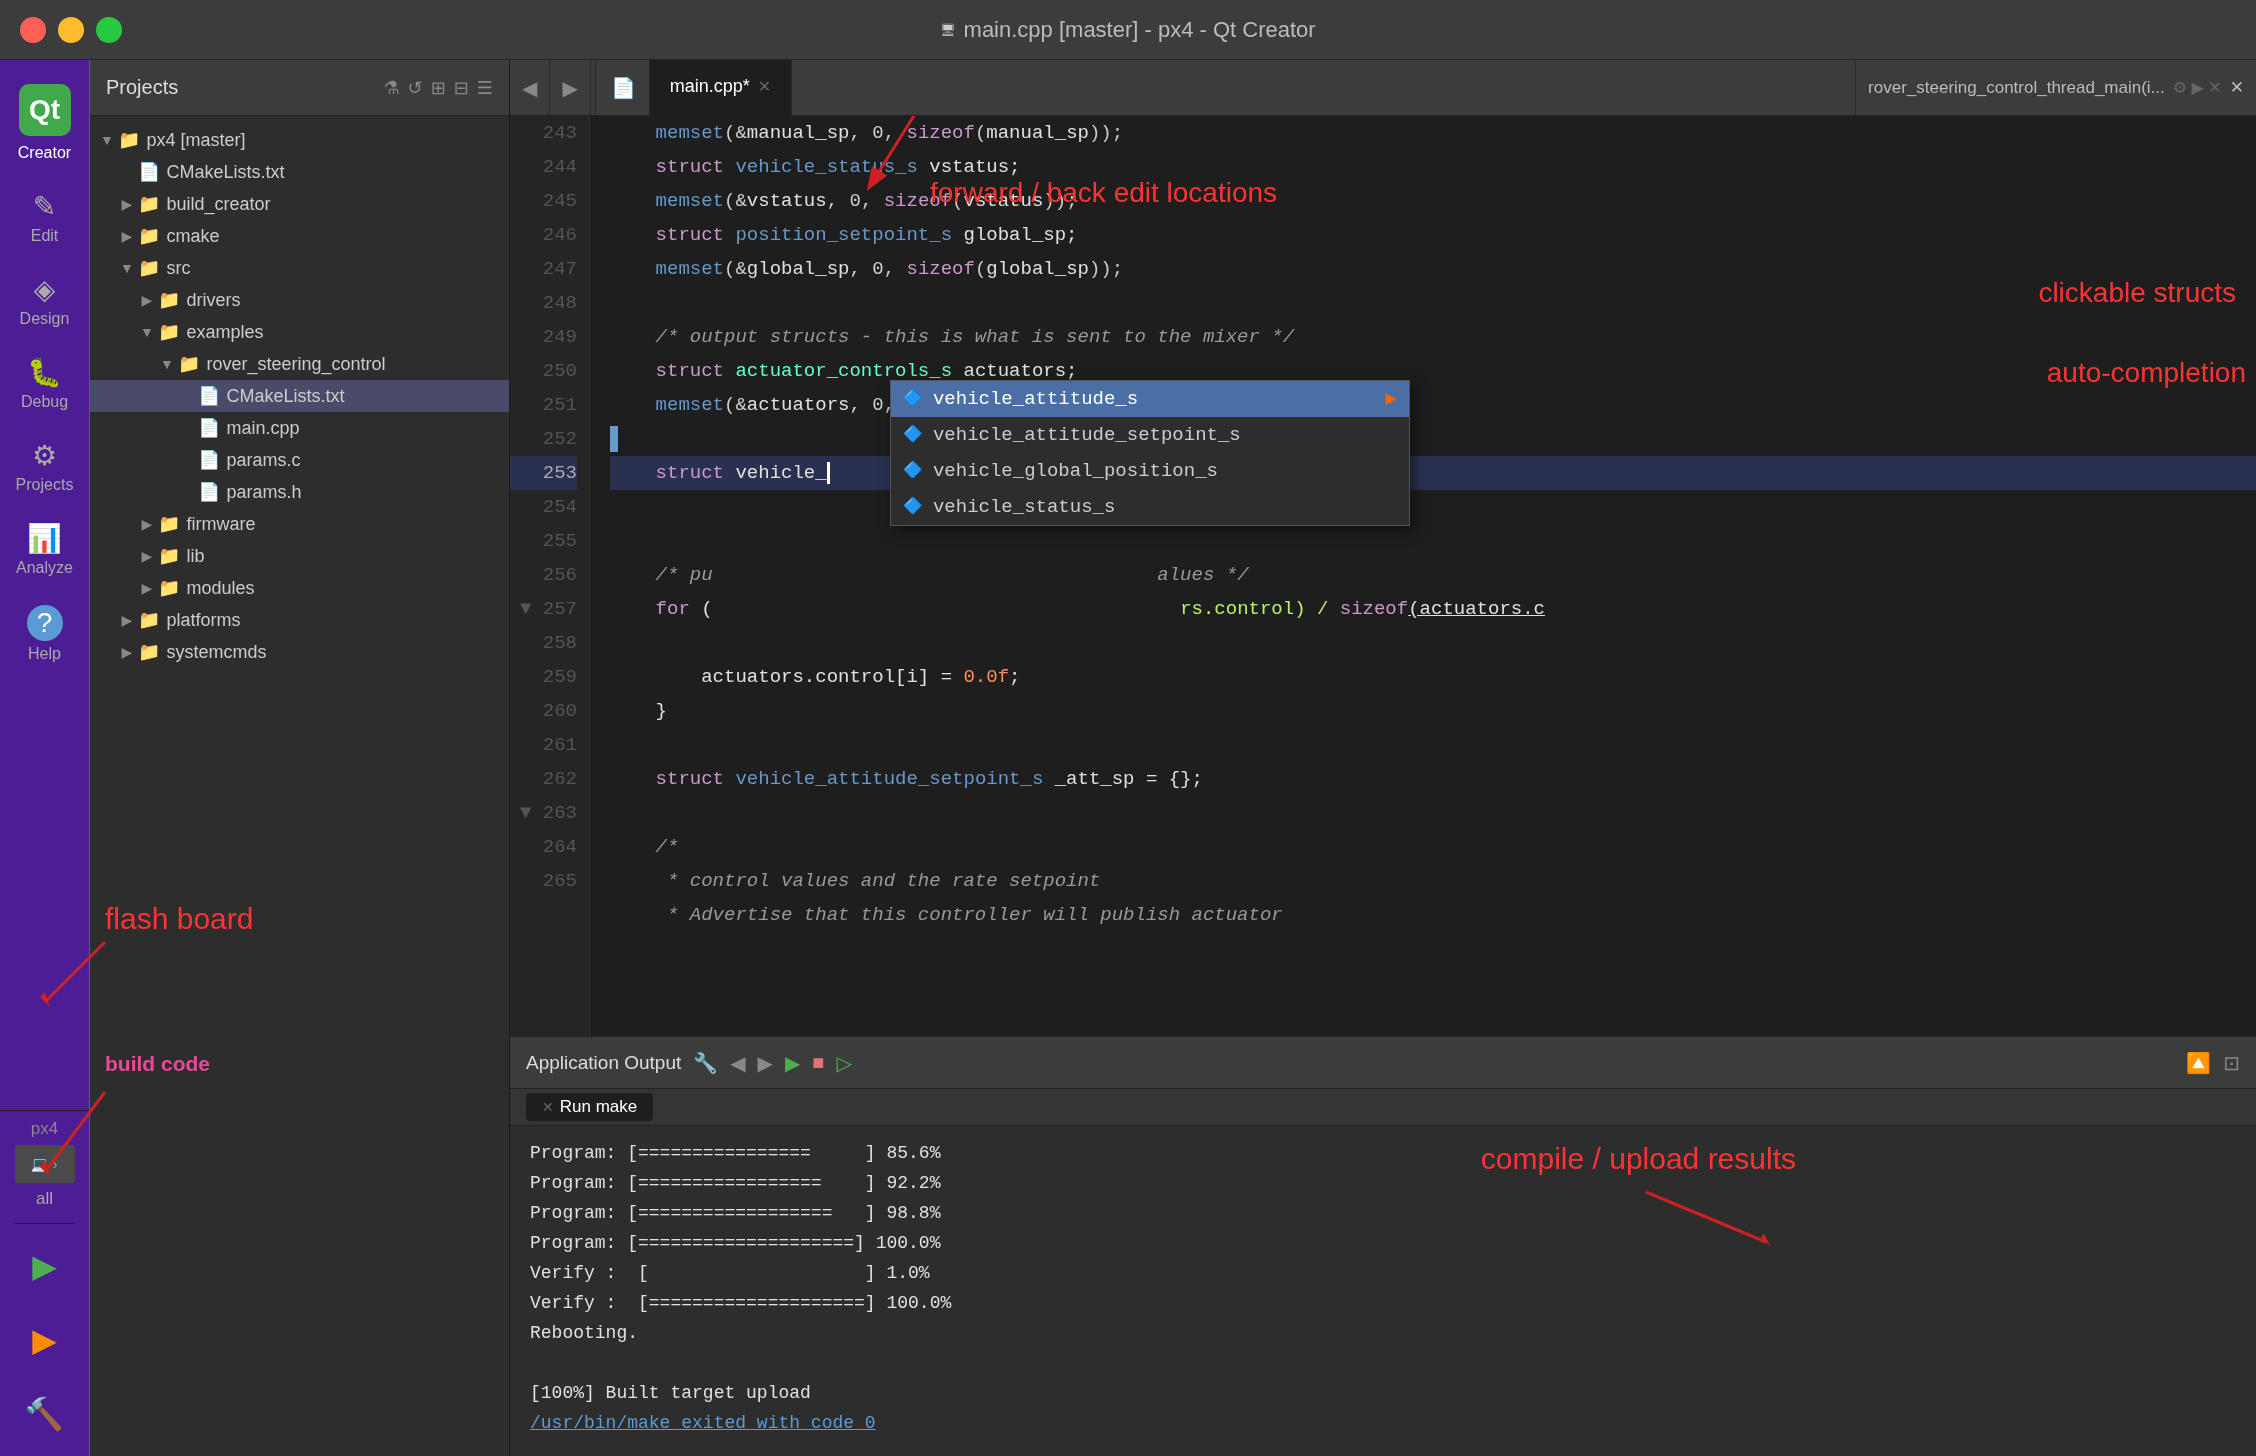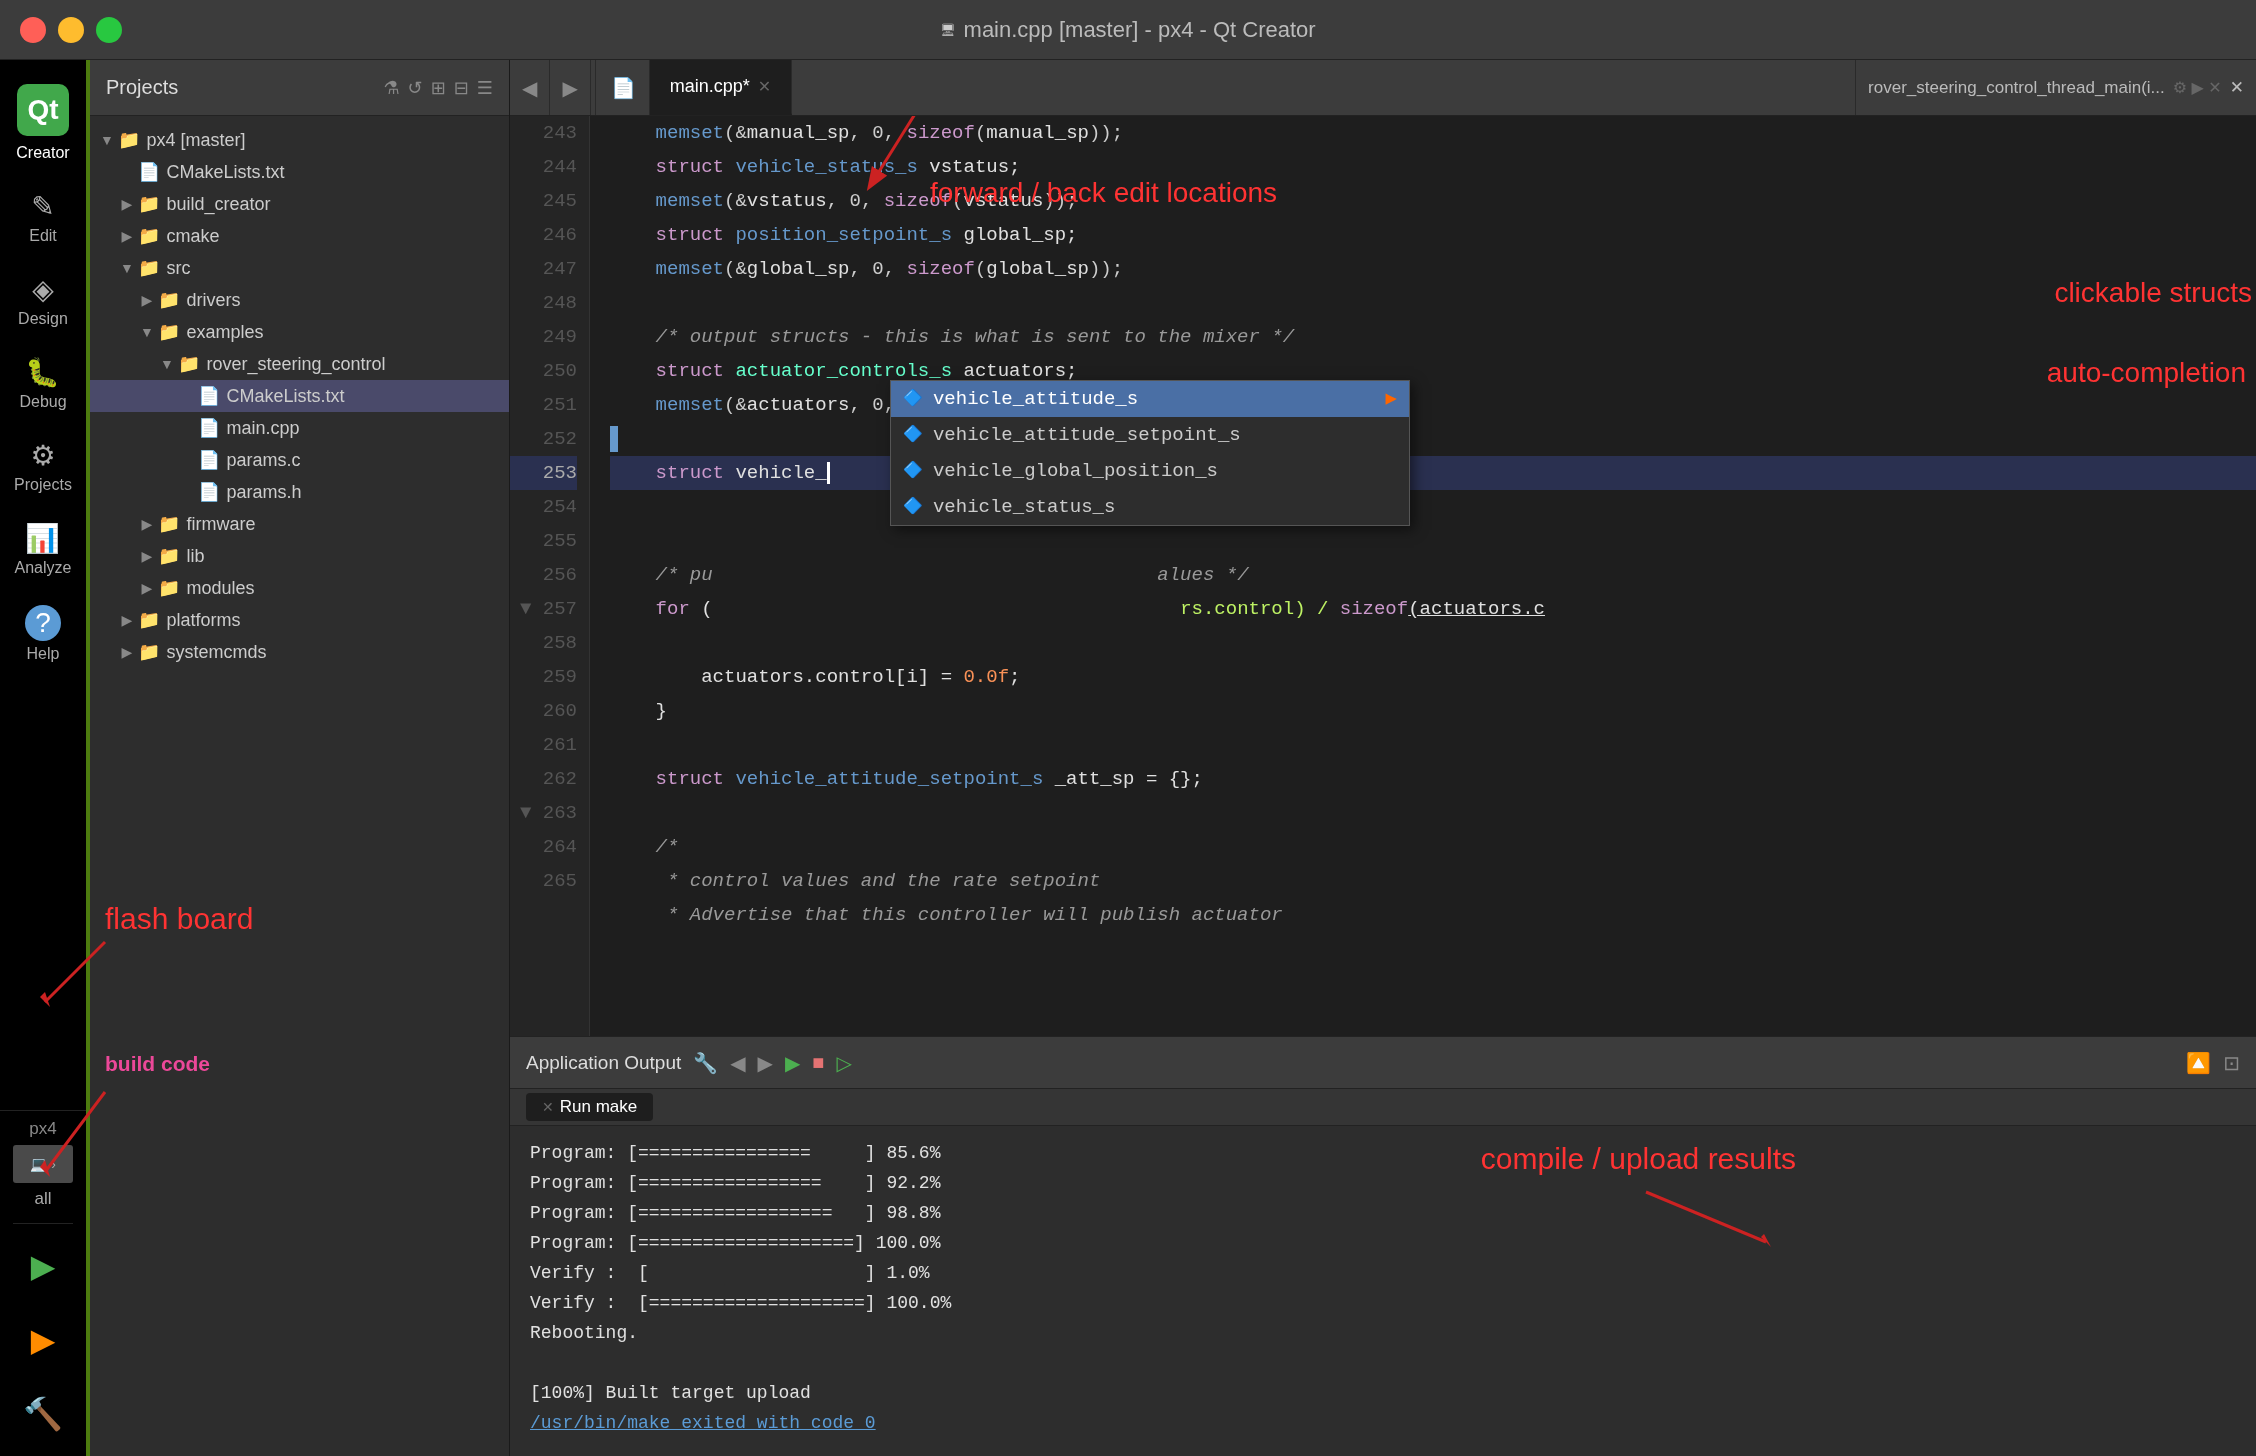--- a/index.html
+++ b/index.html
@@ -31,26 +31,26 @@
 
     
     .main-layout {
       display: flex;
       height: calc(1456px - 60px);
     }
 
     
     .sidebar-icons {
       width: 90px;
-      background: #000000;
+      background: #4c1d95;
       display: flex;
       flex-direction: column;
       align-items: center;
       padding-top: 10px;
-      border-right: 4px solid #4d7c0f;
+      border-right: 1px solid #4d7c0f;
       flex-shrink: 0;
     }
     .sidebar-icon-item {
       display: flex;
       flex-direction: column;
       align-items: center;
       padding: 14px 8px;
       cursor: pointer;
       width: 100%;
       color: #aaa;
@@ -651,21 +651,21 @@
             <svg width="140" height="110" viewBox="0 0 140 110">
               <path d="M 70 10 L 20 90" stroke="#cc2222" stroke-width="3" fill="none" marker-end="url(#arr1)"></path>
               <defs>
                   <marker id="arr1" markerWidth="8" markerHeight="8" refX="6" refY="3" orient="auto">
                     <path d="M0,0 L0,6 L8,3 z" fill="#cc2222"></path>
                   </marker>
                 </defs>
             </svg>
           </div>
 
-          <div style="position:absolute;top:160px;right:4px;pointer-events:none;">
+          <div style="position:absolute;top:160px;right:20px;pointer-events:none;">
             <span style="color:#ff3333;font-size:28px;font-family:sans-serif;font-weight:500;">clickable structs</span>
           </div>
 
           <div style="position:absolute;top:240px;right:10px;pointer-events:none;">
             <span style="color:#ff3333;font-size:28px;font-family:sans-serif;font-weight:500;">auto-completion</span>
           </div>
         </div>
       </div>
 
       <div class="output-panel">

